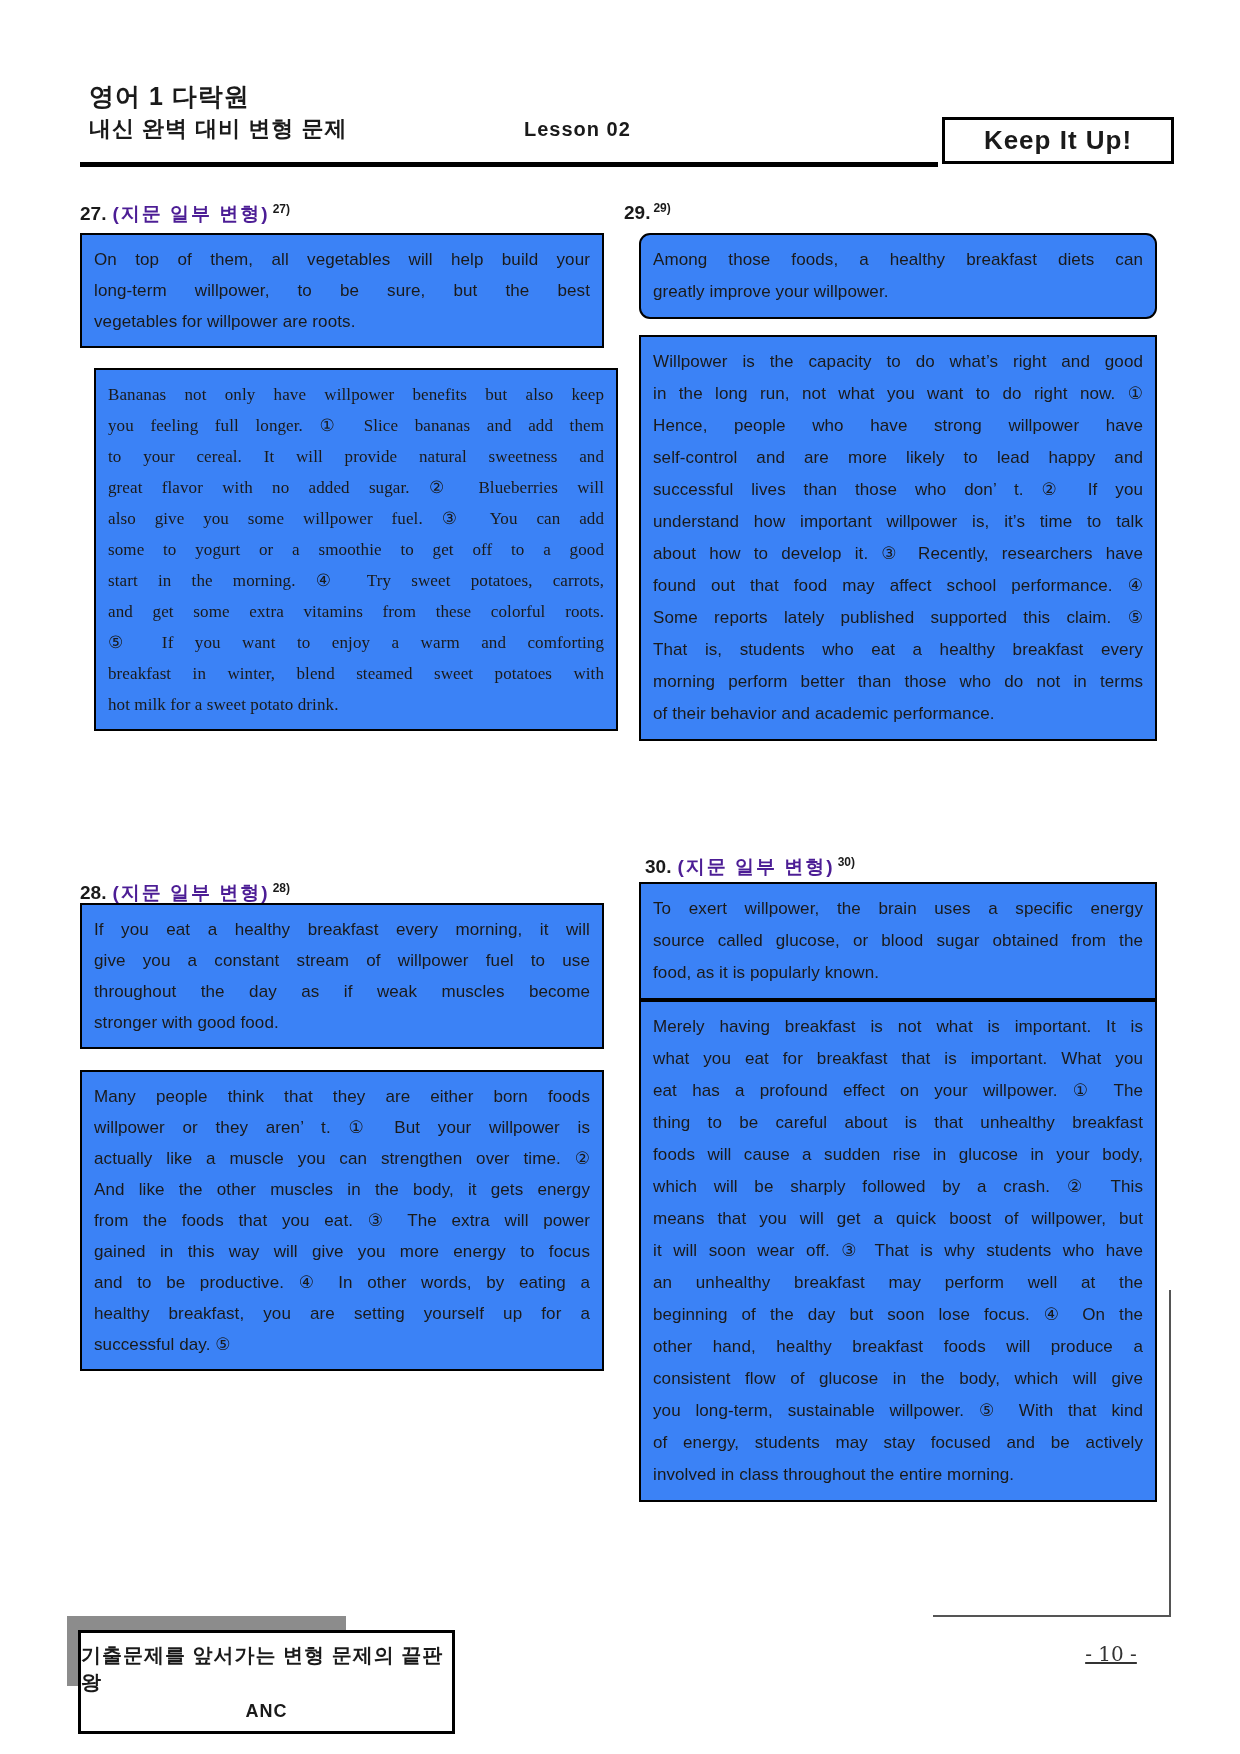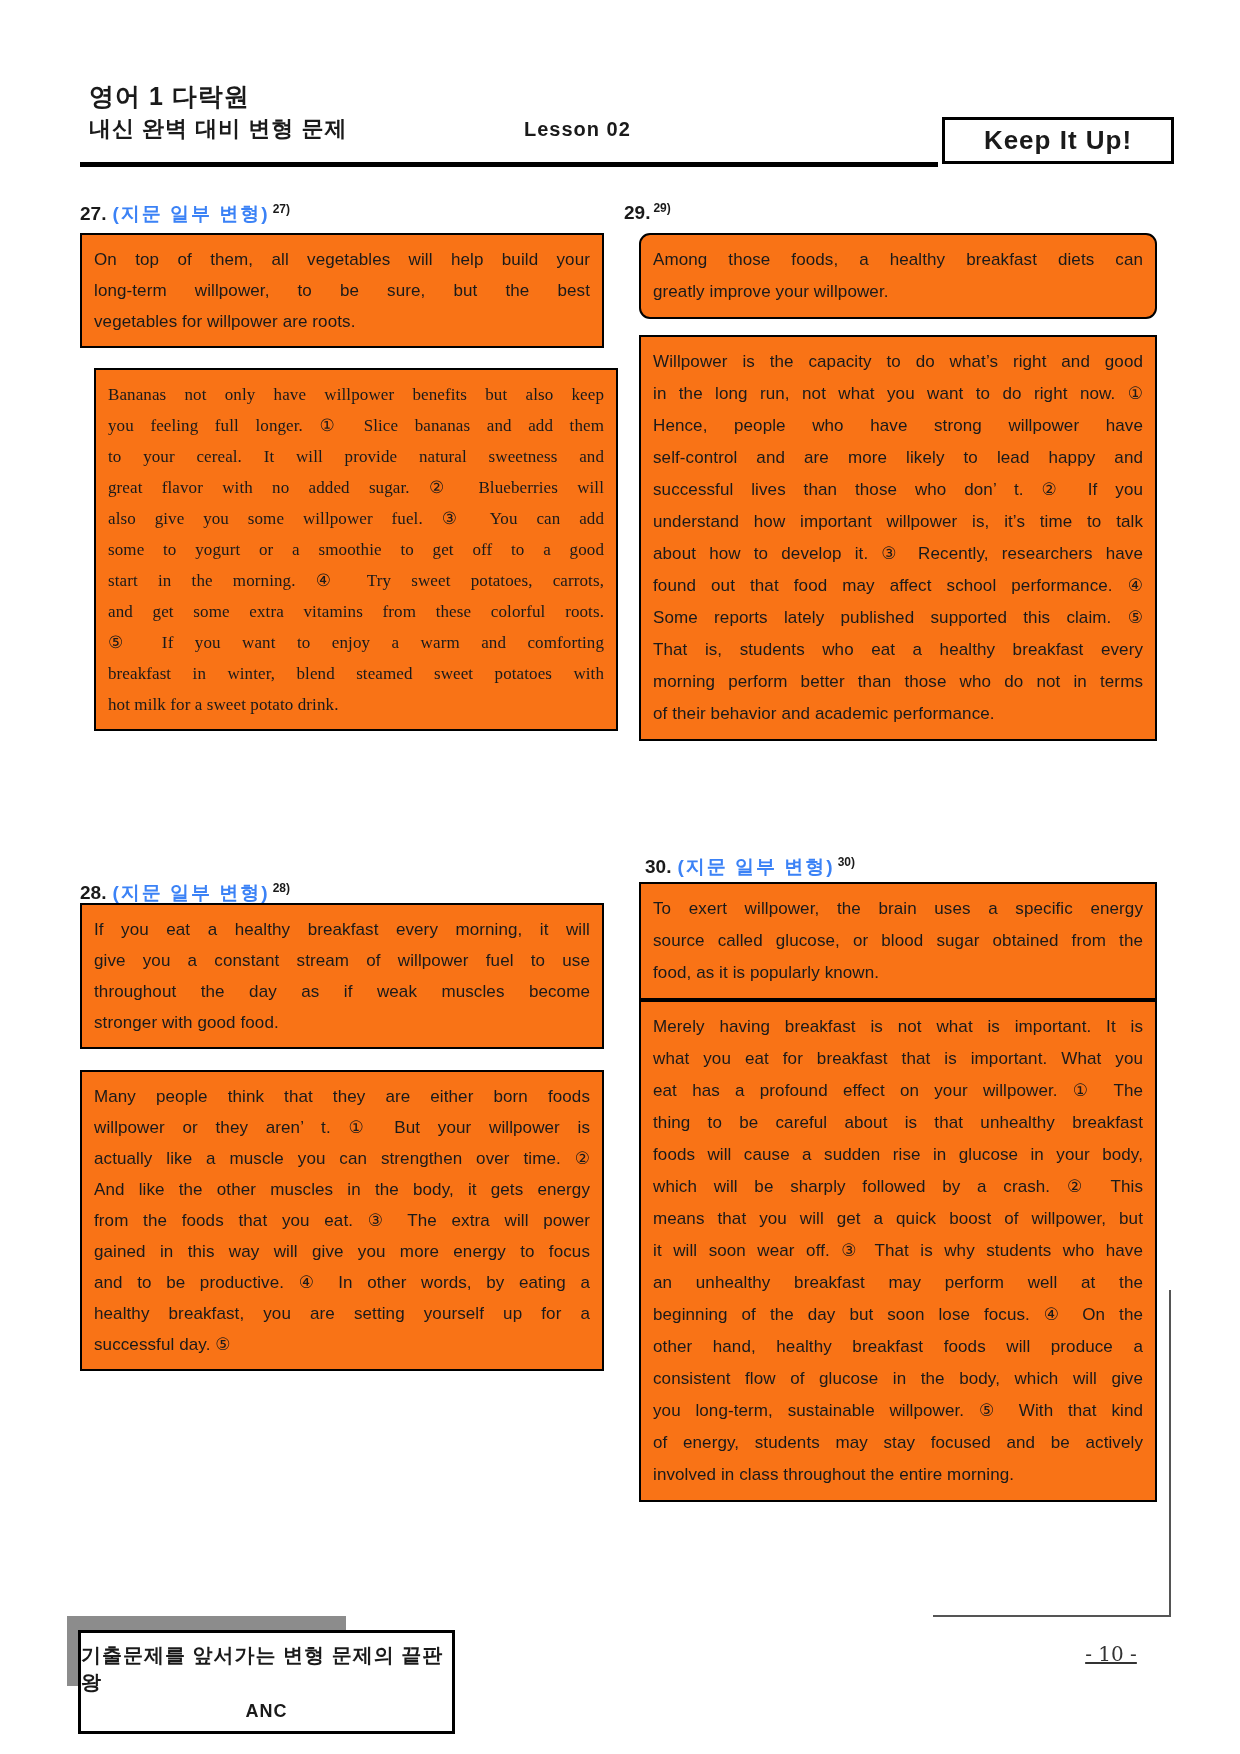--- a/index.html
+++ b/index.html
@@ -11,26 +11,26 @@
   .h-title1{left:89px;top:80px;font-size:25px;font-weight:700;letter-spacing:1px;}
   .h-title2{left:89px;top:114px;font-size:22px;font-weight:700;letter-spacing:1px;}
   .h-lesson{left:524px;top:118px;font-size:20px;font-weight:700;letter-spacing:1px;}
   .badge{left:942px;top:117px;width:232px;height:47px;border:3px solid #000;box-sizing:border-box;
          display:flex;align-items:center;justify-content:center;font-size:26px;font-weight:800;letter-spacing:1px;}
   .rule{left:80px;top:162px;width:858px;height:5px;background:#000;}
 
   
   .qlabel{font-size:19px;font-weight:700;white-space:nowrap;}
   .qnum{font-weight:700;}
-  .qtag{color:#3b82f6;letter-spacing:2px;margin-left:6px;}
+  .qtag{color:#4c1d95;letter-spacing:2px;margin-left:6px;}
   .qtag:empty{display:none;}
   .qsup{font-size:12px;vertical-align:7px;margin-left:3px;font-weight:700;}
 
   
-  .pbox{border:2px solid #000;box-sizing:border-box;background:#f97316;padding:9px 12px;}
+  .pbox{border:2px solid #000;box-sizing:border-box;background:#3b82f6;padding:9px 12px;}
   .col-l{width:524px;}
   .col-r{width:518px;}
   .tl{text-align:justify;text-align-last:justify;font-size:17px;letter-spacing:0.1px;}
   .lh-l .tl{line-height:31px;}
   .lh-r .tl{line-height:32px;}
   .tl-last{text-align-last:left;}
 
   #q27-label{left:80px;top:201px;}
   #q27-box1{left:80px;top:233px;}
   #q27-box2{left:94px;top:368px;font-family:Liberation Serif, serif;}

